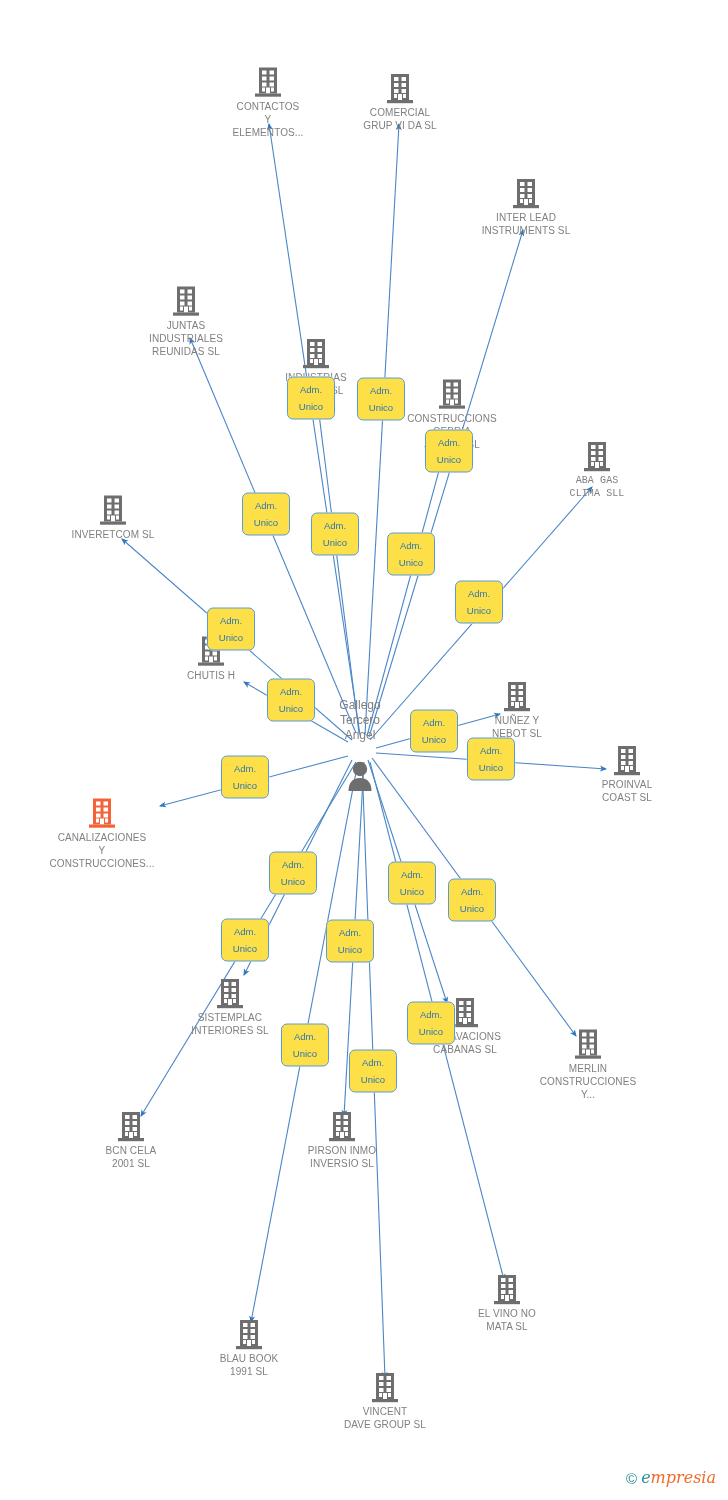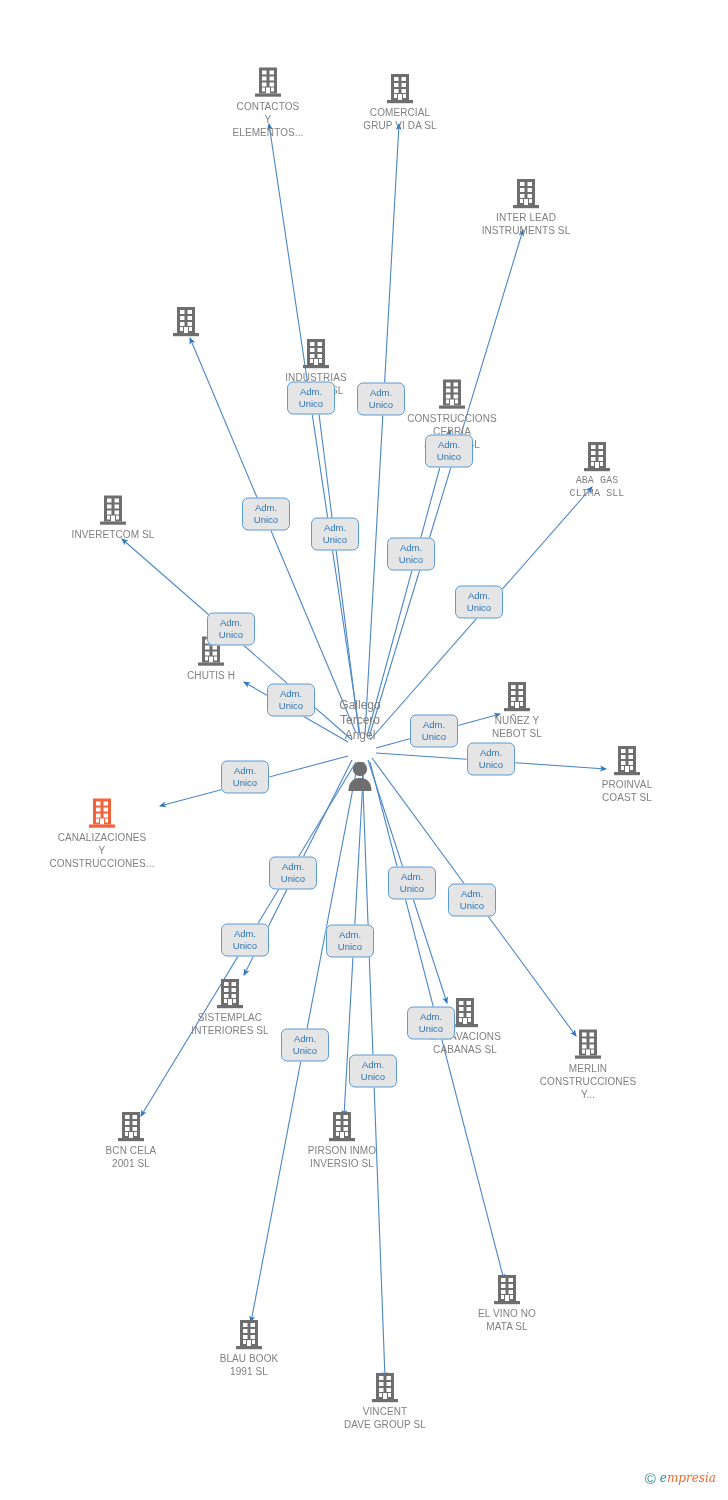--- a/index.html
+++ b/index.html
@@ -52,26 +52,26 @@
     color: #808080;
     white-space: pre-line;
     margin-bottom: 17px;
   }
   .edge-label {
     position: absolute;
     transform: translate(-50%, -50%);
     box-sizing: border-box;
     width: 48px;
     padding: 3px 0 4px 0;
-    background: #e5e5e5;
+    background: #fde047;
     border: 1.3px solid #5b9bd5;
     border-radius: 6px;
     color: #2e75b6;
     font-size: 9.5px;
-    line-height: 12px;
+    line-height: 17px;
     text-align: center;
     white-space: pre-line;
     box-shadow: 0 0 0 0.5px rgba(255,255,255,0.6);
   }
   #watermark {
     position: absolute;
     right: 12px;
     bottom: 14px;
     display: flex;
     align-items: center;
@@ -79,21 +79,21 @@
     user-select: none;
   }
   #watermark .copy {
     color: #2e8b96;
     font-size: 15px;
     line-height: 15px;
   }
   #watermark .brand {
     font-family: "DejaVu Serif", serif;
     font-style: italic;
-    font-size: 12px;
+    font-size: 16px;
     line-height: 16px;
     color: #ef6a2b;
   }
   #watermark .brand .cap {
     color: #2e8b96;
   }
 </style>
 </head>
 <body>
 
@@ -189,20 +189,23 @@
             <rect x="16.5" y="5" width="4.5" height="4" fill="#ffffff"></rect>
             <rect x="9" y="11" width="4.5" height="4" fill="#ffffff"></rect>
             <rect x="16.5" y="11" width="4.5" height="4" fill="#ffffff"></rect>
             <rect x="9" y="17" width="4.5" height="4" fill="#ffffff"></rect>
             <rect x="16.5" y="17" width="4.5" height="4" fill="#ffffff"></rect>
             <rect x="13" y="22" width="4" height="6" fill="#ffffff"></rect>
             <rect x="9" y="22" width="3" height="4" fill="#ffffff"></rect>
             <rect x="18" y="22" width="3" height="4" fill="#ffffff"></rect>
             <rect x="2" y="28" width="26" height="3.2" fill="#6e6e6e"></rect>
           </svg></span>
+        <span class="caption">JUNTAS
+INDUSTRIALES
+REUNIDAS SL</span>
       </div>
       <div class="node" style="left: 316px; top: 367px;">
         <span class="glyph"><svg width="30" height="32" viewBox="0 0 30 32" xmlns="http://www.w3.org/2000/svg">
             <rect x="6" y="2" width="18" height="26" fill="#6e6e6e"></rect>
             <rect x="9" y="5" width="4.5" height="4" fill="#ffffff"></rect>
             <rect x="16.5" y="5" width="4.5" height="4" fill="#ffffff"></rect>
             <rect x="9" y="11" width="4.5" height="4" fill="#ffffff"></rect>
             <rect x="16.5" y="11" width="4.5" height="4" fill="#ffffff"></rect>
             <rect x="9" y="17" width="4.5" height="4" fill="#ffffff"></rect>
             <rect x="16.5" y="17" width="4.5" height="4" fill="#ffffff"></rect>

